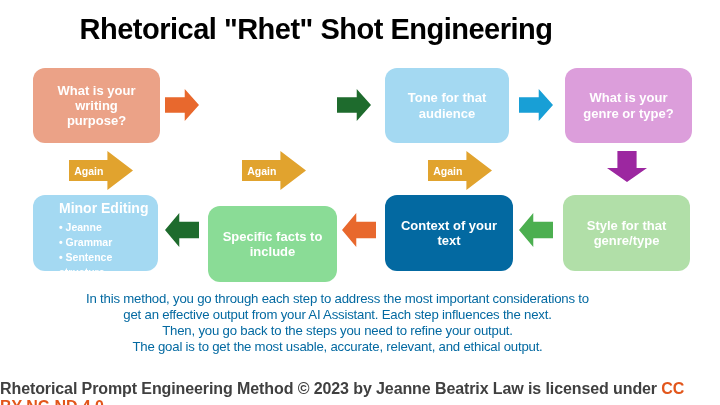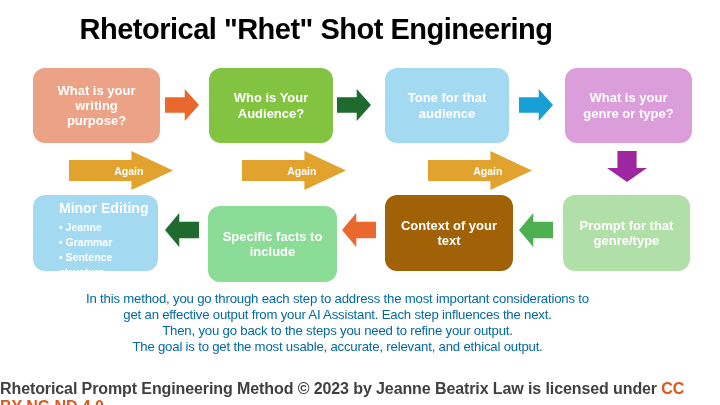--- a/index.html
+++ b/index.html
@@ -24,21 +24,21 @@
   .box-label { white-space:pre-line; }
 
   .arrow { position:absolute; }
   .arrow-right { clip-path:polygon(0 26%, 58% 26%, 58% 0, 100% 50%, 58% 100%, 58% 74%, 0 74%); }
   .arrow-left  { clip-path:polygon(100% 26%, 42% 26%, 42% 0, 0 50%, 42% 100%, 42% 74%, 100% 74%); }
   .arrow-down  { clip-path:polygon(26% 0, 74% 0, 74% 55%, 100% 55%, 50% 100%, 0 55%, 26% 55%); }
 
   .again-arrow {
     position:absolute; width:64px; height:39px;
     clip-path:polygon(0 23%, 60% 23%, 60% 0, 100% 50%, 60% 100%, 60% 77%, 0 77%);
-    display:flex; align-items:center;padding-left:40px;
+    display:flex; align-items:center;
   }
   .again-label {
     width:62%; text-align:center; color:#fff; font-weight:bold; font-size:10.5px;
   }
 
   .editing-box {
     flex-direction:column; align-items:flex-start; justify-content:flex-start;
     padding:5px 6px 0 26px; box-sizing:border-box; text-align:left;
   }
   .editing-title { font-size:14px; font-weight:bold; }
@@ -66,24 +66,20 @@
   <div class="page-title">Rhetorical "Rhet" Shot Engineering</div>
 
   <div class="box" style="left: 33px; top: 68px; width: 127px; background-color: rgb(235, 162, 135);">
     <span class="box-label">What is your
 writing
 purpose?</span>
   </div>
 
   <div class="arrow arrow-right" style="left: 165px; top: 89px; width: 34px; height: 32px; background-color: rgb(232, 104, 45);"></div>
 
-  <div class="box" style="left: 209px; top: 68px; width: 124px; background-color: rgb(130, 195, 65);">
-    <span class="box-label">Who is Your
-Audience?</span>
-  </div>
 
   <div class="arrow arrow-right" style="left: 337px; top: 89px; width: 34px; height: 32px; background-color: rgb(30, 107, 45);"></div>
 
   <div class="box" style="left: 385px; top: 68px; width: 124px; background-color: rgb(164, 217, 242);">
     <span class="box-label">Tone for that
 audience</span>
   </div>
 
   <div class="arrow arrow-right" style="left: 519px; top: 89px; width: 34px; height: 32px; background-color: rgb(24, 159, 214);"></div>
 
@@ -117,29 +113,29 @@
 
   <div class="arrow arrow-left" style="left: 165px; top: 213px; width: 34px; height: 34px; background-color: rgb(30, 107, 45);"></div>
 
   <div class="box" style="left: 208px; top: 206px; width: 129px; height: 76px; background-color: rgb(138, 220, 150);">
     <span class="box-label">Specific facts to
 include</span>
   </div>
 
   <div class="arrow arrow-left" style="left: 342px; top: 213px; width: 34px; height: 34px; background-color: rgb(232, 104, 45);"></div>
 
-  <div class="box" style="left: 385px; top: 195px; width: 128px; height: 76px; background-color: #a16207;">
+  <div class="box" style="left: 385px; top: 195px; width: 128px; height: 76px; background-color: #0369a1;">
     <span class="box-label">Context of your
 text</span>
   </div>
 
   <div class="arrow arrow-left" style="left: 519px; top: 213px; width: 34px; height: 34px; background-color: rgb(76, 175, 80);"></div>
 
   <div class="box" style="left: 563px; top: 195px; width: 127px; height: 76px; background-color: rgb(177, 223, 168);">
-    <span class="box-label">Prompt for that
+    <span class="box-label">Style for that
 genre/type</span>
   </div>
 
   <div class="description">In this method, you go through each step to address the most important considerations to
 get an effective output from your AI Assistant. Each step influences the next.
 Then, you go back to the steps you need to refine your output.
 The goal is to get the most usable, accurate, relevant, and ethical output.</div>
 
   <div class="footer"><span>Rhetorical Prompt Engineering Method © 2023 by Jeanne Beatrix Law is licensed under </span><span class="license-link">CC BY-NC-ND 4.0</span></div>
 

